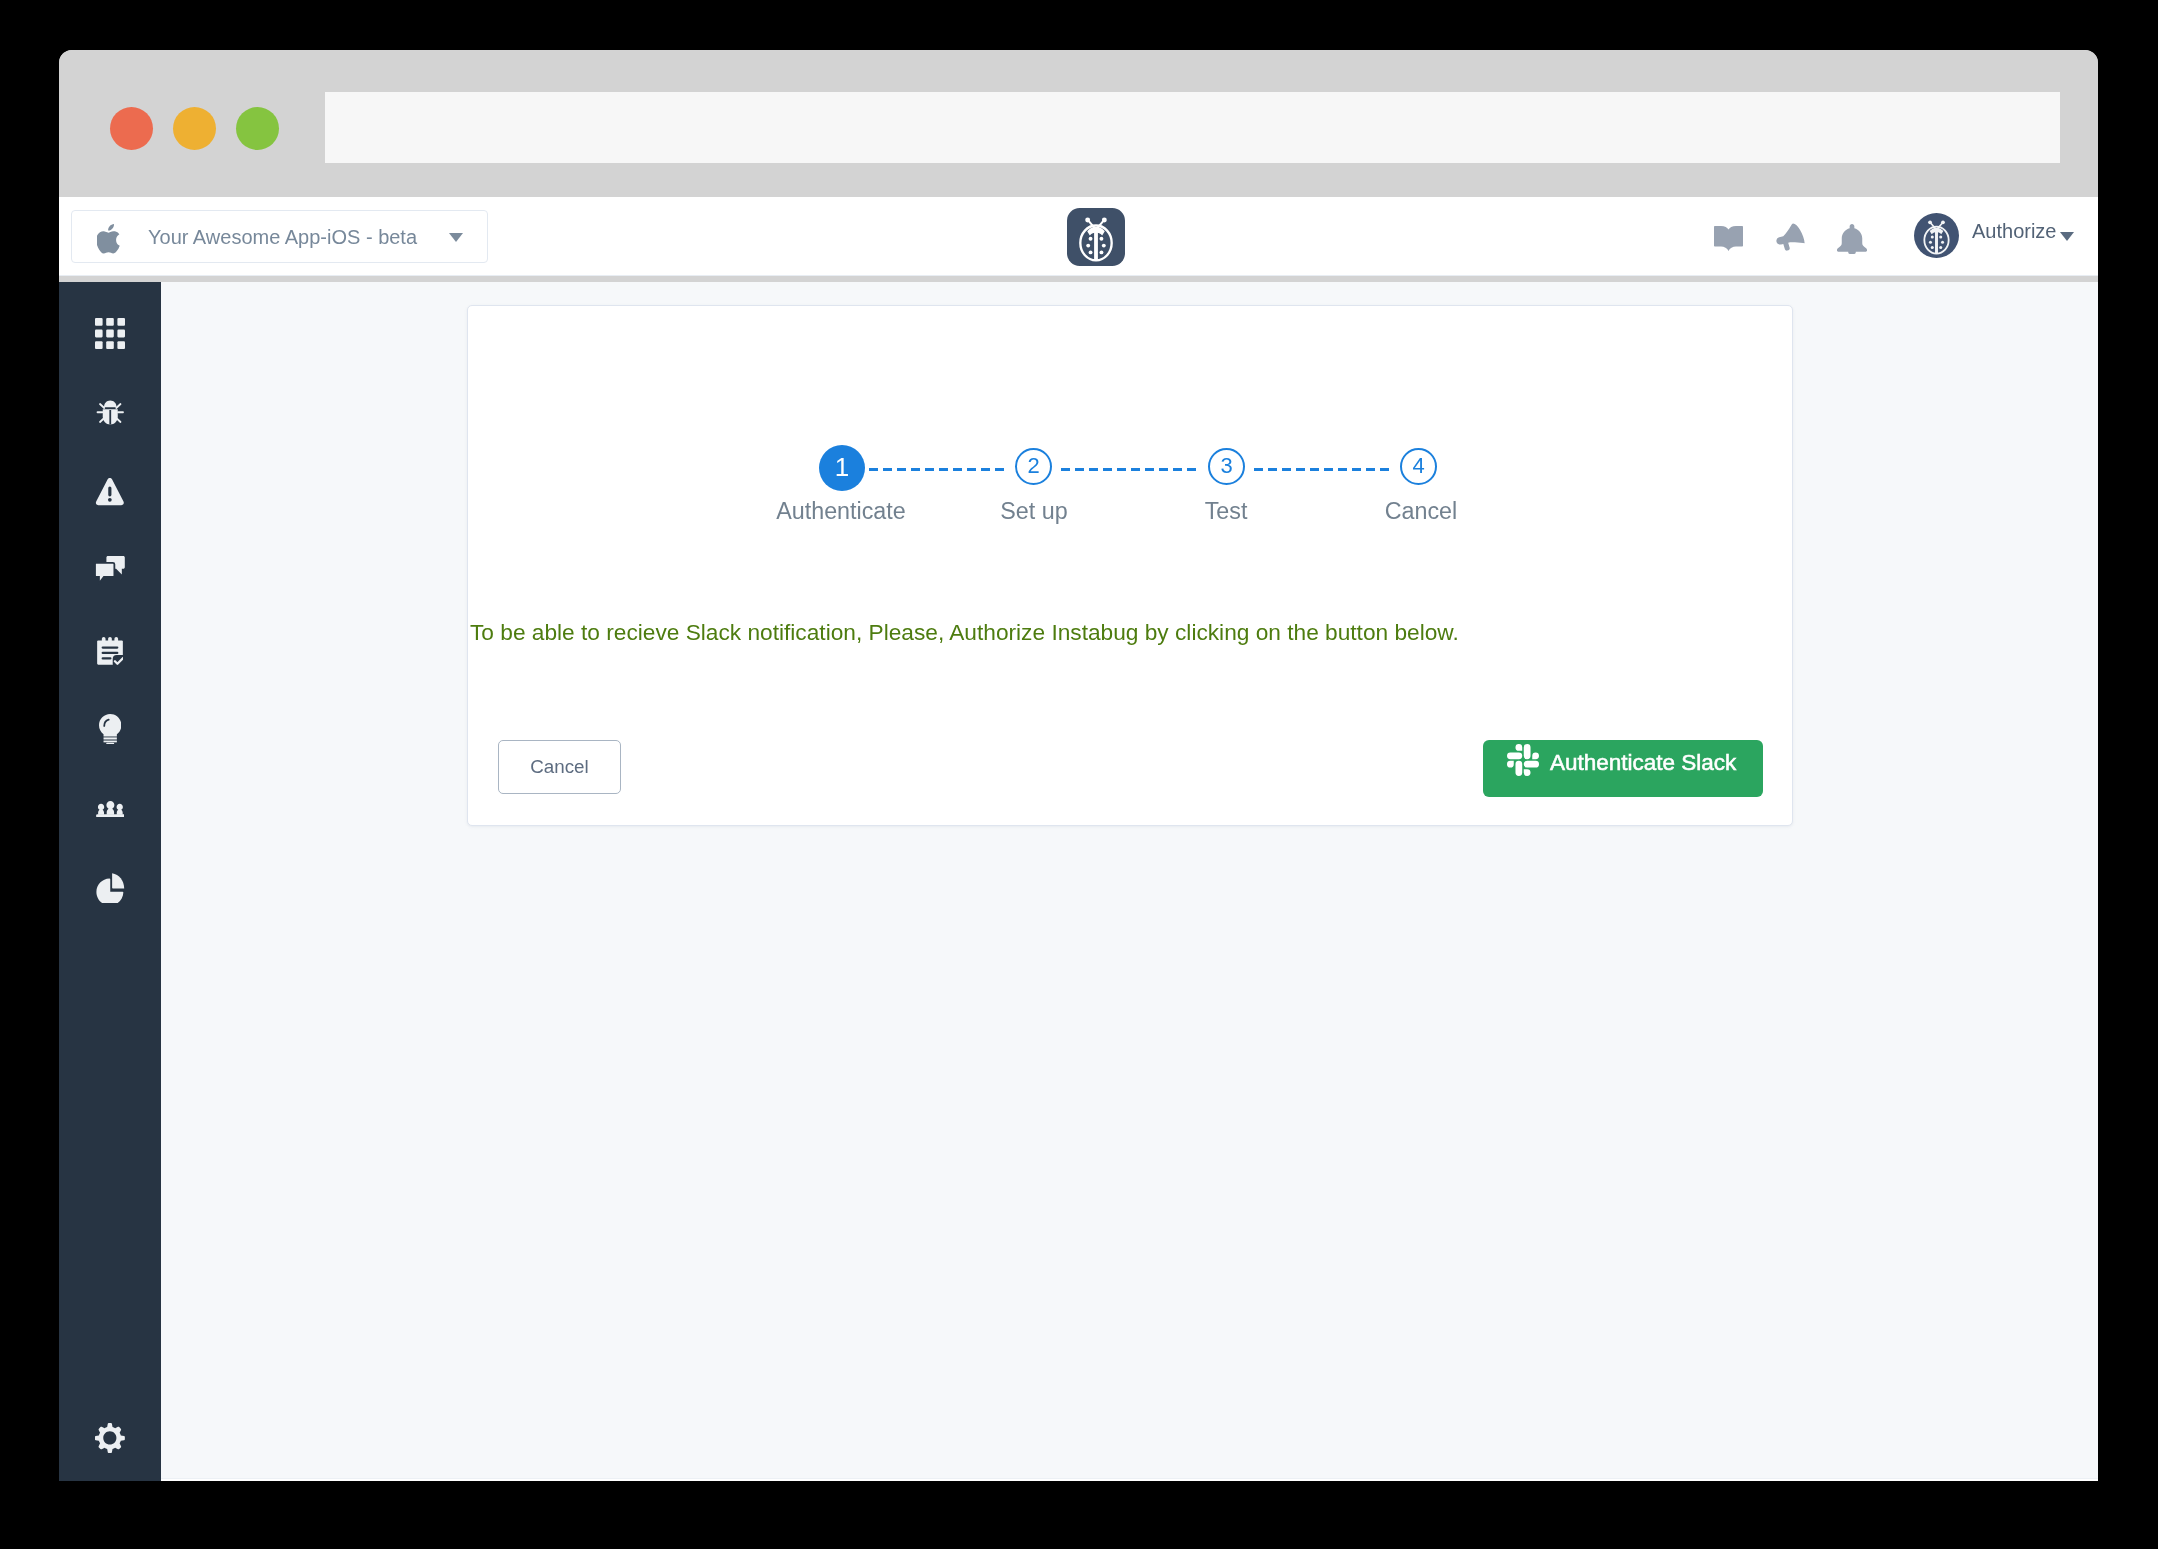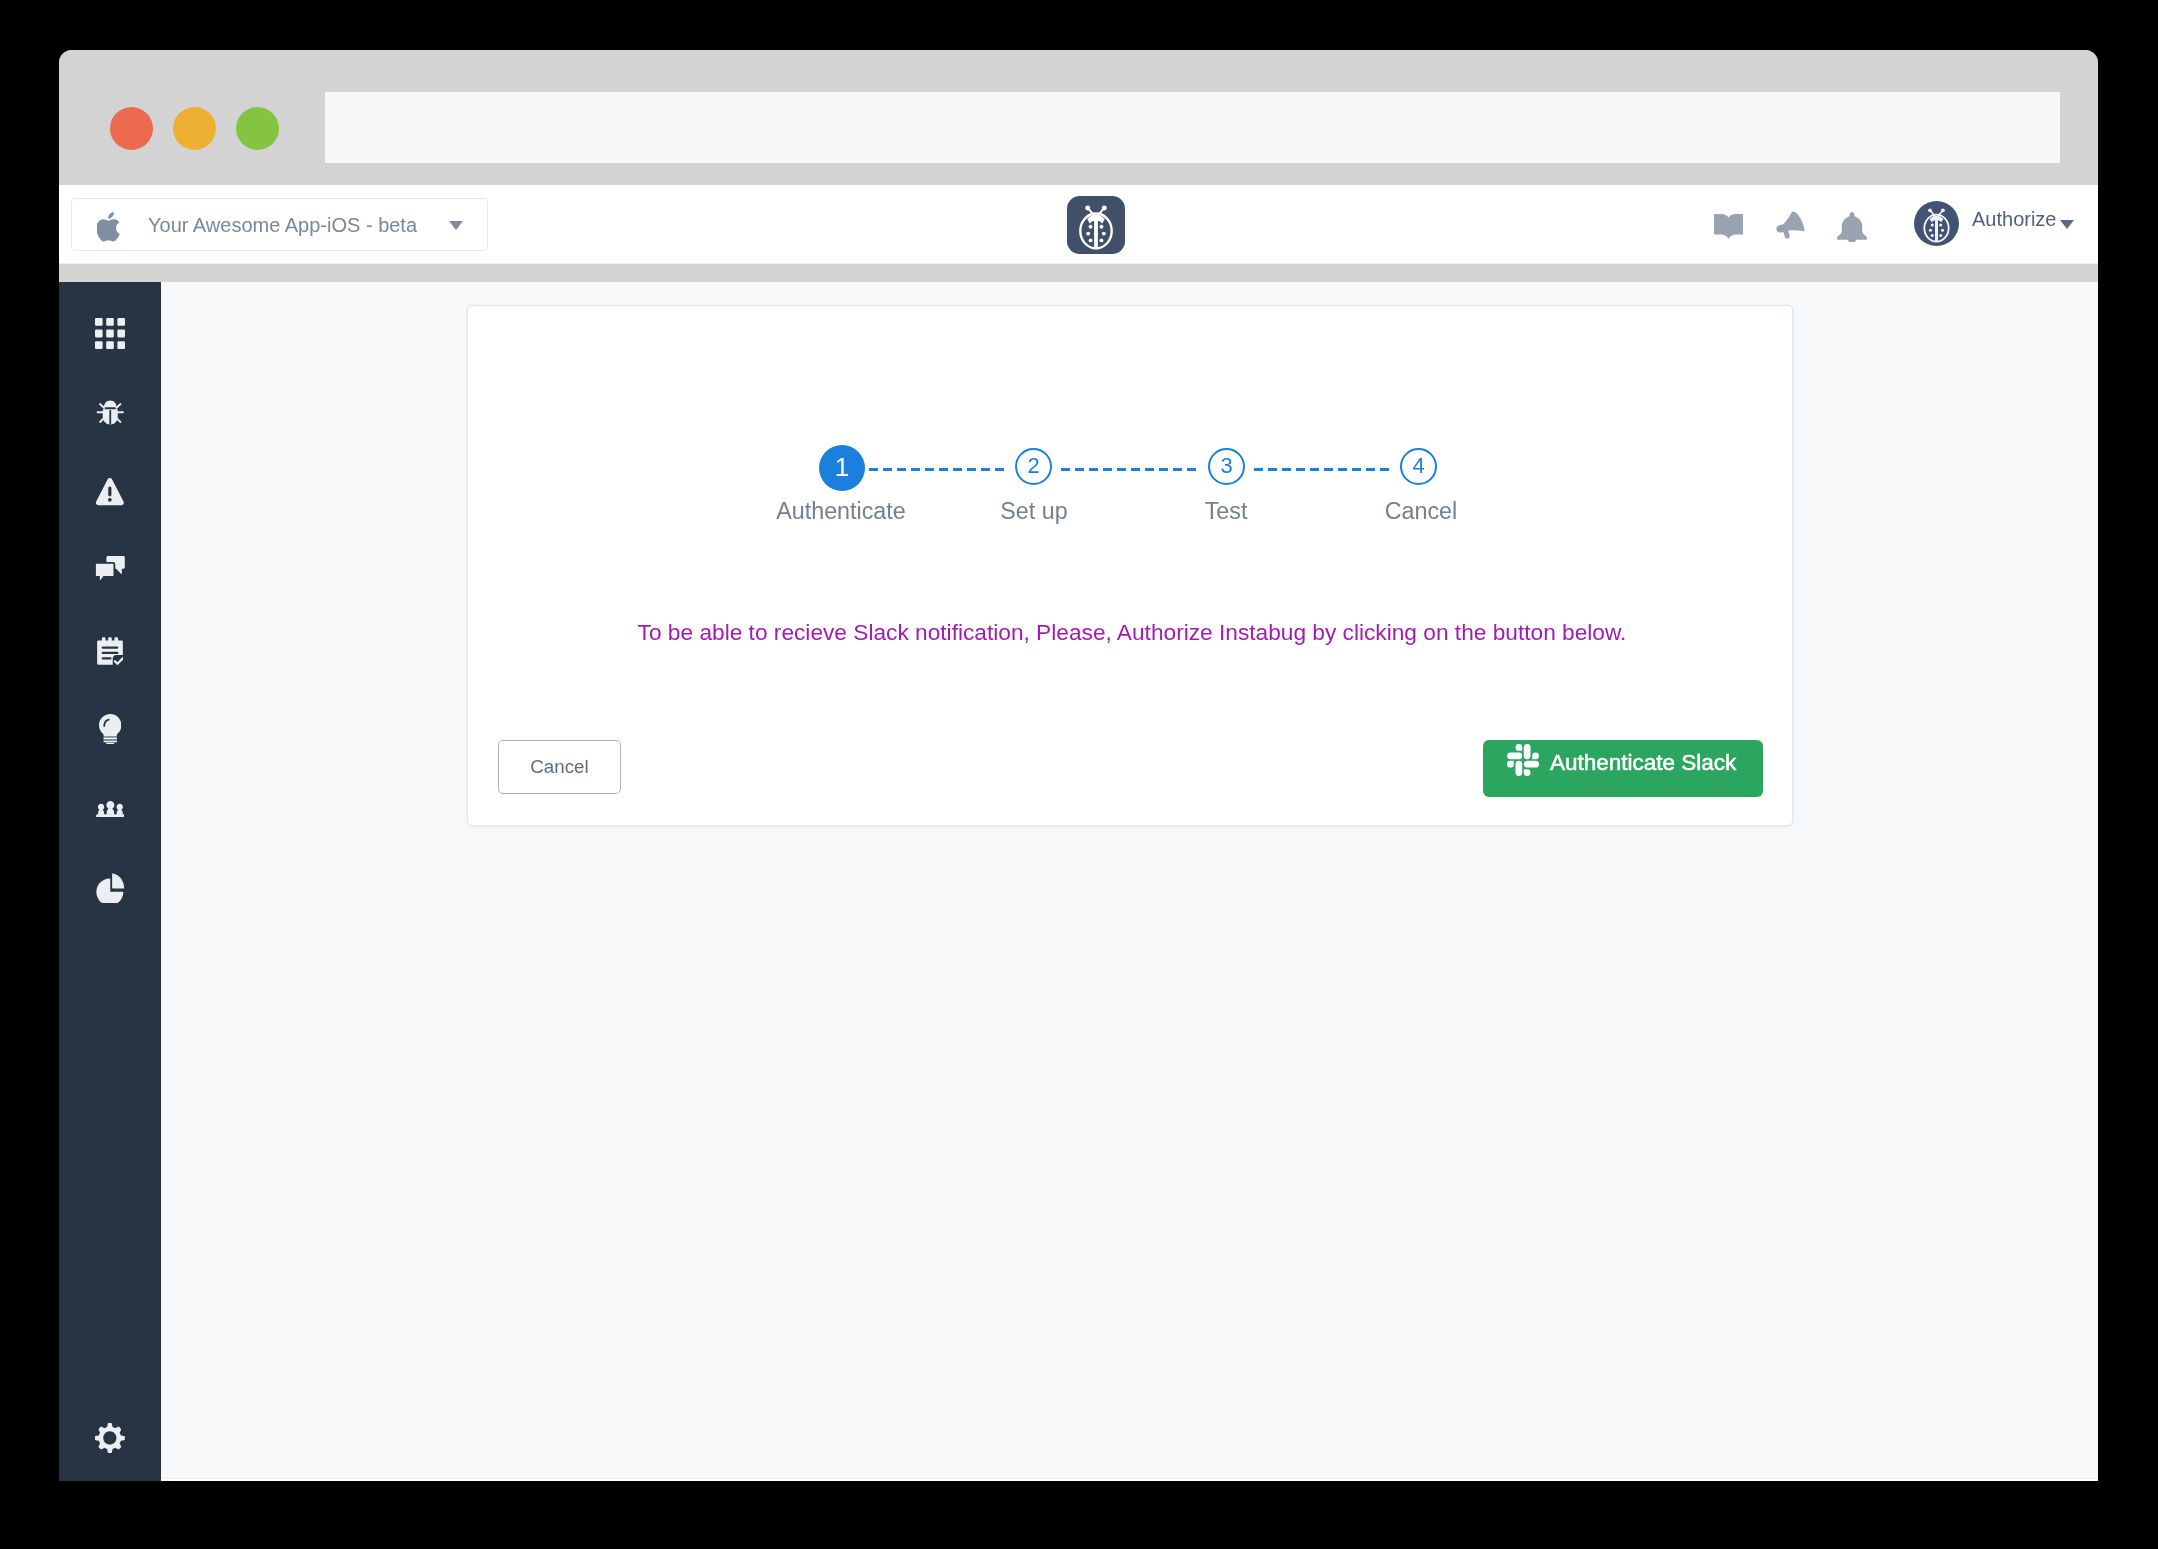--- a/index.html
+++ b/index.html
@@ -27,21 +27,21 @@
   #dot-red    { left: 51px; background:#ec6b4f; }
   #dot-yellow { left: 114px; background:#eeb032; }
   #dot-green  { left: 177px; background:#85c440; }
   #urlbar {
     position:absolute; left:266px; top:42px; width:1735px; height:71px;
     background:#f7f7f7;
   }
 
   
   #appheader {
-    position:absolute; left:0; top:135px; width:2039px; height:79px;
+    position:absolute; left:0; top:147px; width:2039px; height:79px;
     background:#ffffff; border-bottom:1px solid #e8edf3;padding-left:8px;
   }
   #app-select {
     position:absolute; left:12px; top:13px; width:417px; height:53px;
     background:#ffffff; border:1px solid #e3e9f1; border-radius:4px;
   }
   #app-select .apple { position:absolute; left:25px; top:12px; line-height:0; }
   #app-select .label {
     position:absolute; left:76px; top:14px;
     font-size:20px; line-height:25px; color:#77889a; white-space:nowrap;
@@ -105,21 +105,21 @@
     width:46px; height:46px; font-size:26px;
   }
   .step-circle.inactive {
     background:#fff; border:2.6px solid #1b80dd;
     width:37px; height:37px; font-size:22px; top:141.6px;
   }
   .step-label { position:absolute; font-size:23.3px; line-height:28px; color:#72818f; text-align:center; white-space:nowrap; top:191px; }
   .step-line { position:absolute; height:3px; top:159.5px; line-height:0; }
   #desc {
     position:absolute; left:2px; top:312px; width:100%;
-    text-align:center; font-size:22.7px; line-height:28px; color:#a21caf;
+    font-size:22.7px; line-height:28px; color:#4d7c0f;
   }
   #btn-cancel {
     position:absolute; left:30px; top:434px; width:123px; height:54px;
     border:1px solid #a9b5c3; border-radius:5px; background:#fff;
     font-size:18.8px; color:#5d6c80; cursor:pointer; padding:4px;
     font-family:"Liberation Sans",sans-serif;
   }
   #btn-auth {
     position:absolute; left:1015px; top:434px; width:280px; height:57px;
     background:#2ba55f; border:none; border-radius:6px; color:#fff;

